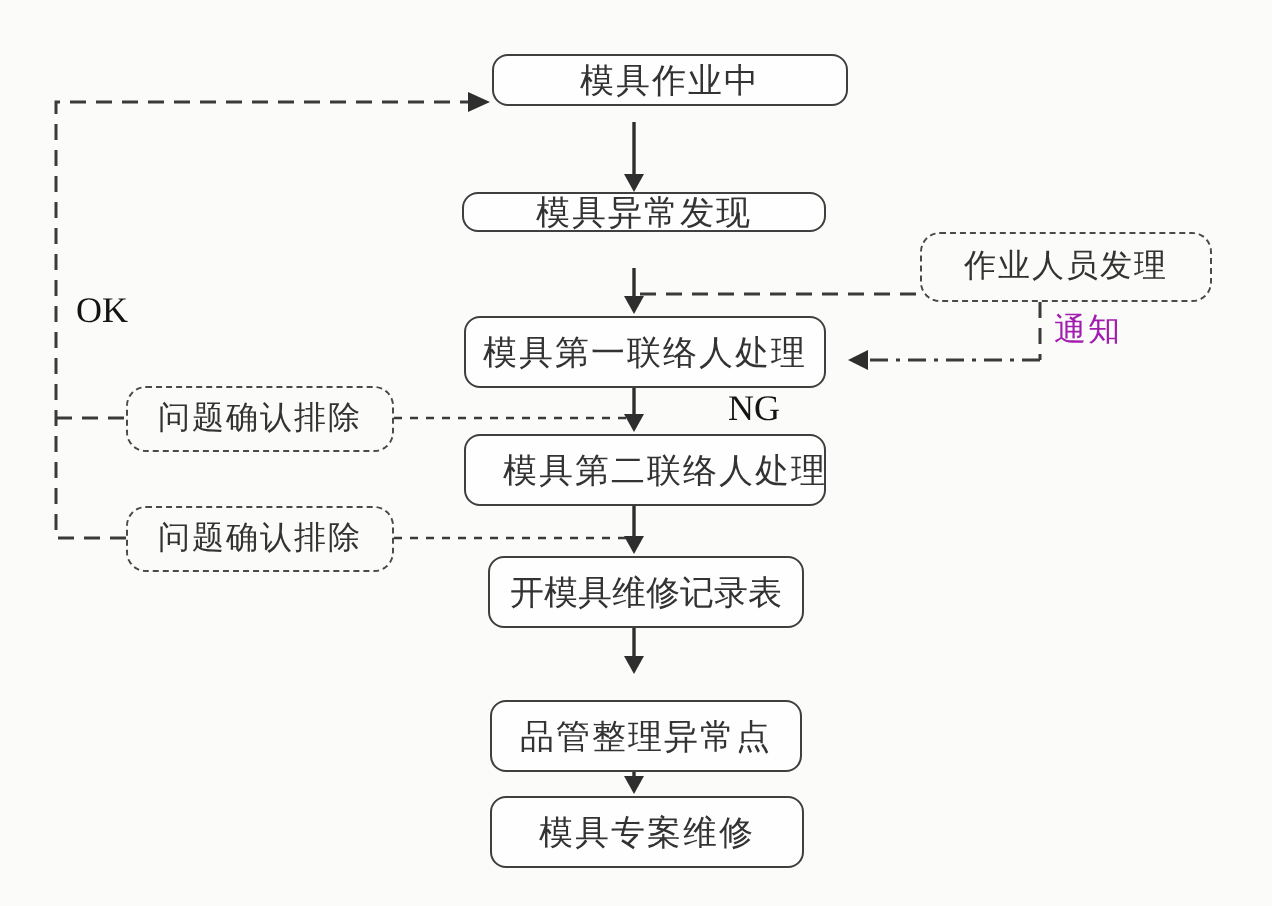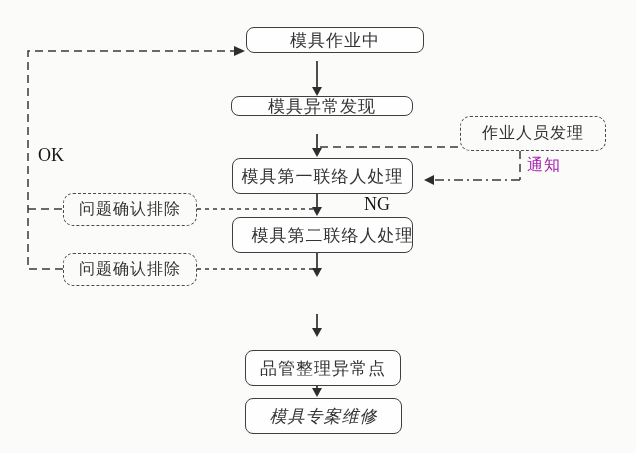--- a/index.html
+++ b/index.html
@@ -103,24 +103,25 @@
   </svg>
 
   <div class="node" style="left:246px;top:27px;width:178px;height:26px;">模具作业中</div>
 
   <div class="node" style="left:231px;top:96px;width:182px;height:20px;">模具异常发现</div>
 
   <div class="node" style="left:232px;top:158px;width:181px;height:36px;">模具第一联络人处理</div>
 
   <div class="node" style="left:232px;top:217px;width:181px;height:36px;padding-left:20px;">模具第二联络人处理</div>
 
+  <div class="node" style="left:244px;top:278px;width:158px;height:36px;letter-spacing:0;">开模具维修记录表</div>
 
   <div class="node" style="left:245px;top:338px;width:156px;height:36px;margin-top:12px;">品管整理异常点</div>
 
-  <div class="node" style="left:245px;top:398px;width:157px;height:36px;font-style:italic;">模具专案维修</div>
+  <div class="node" style="left:245px;top:398px;width:157px;height:36px;">模具专案维修</div>
 
   <div class="node dashed" style="left:460px;top:116px;width:146px;height:35px;text-align:center;">作业人员发理</div>
 
   <div class="node dashed" style="left:63px;top:193px;width:134px;height:33px;">问题确认排除</div>
 
   <div class="node dashed" style="left:63px;top:253px;width:134px;height:33px;">问题确认排除</div>
 
   <div class="tag" style="left:38px;top:145px;">OK</div>
 
   <div class="tag" style="left:328px;top:194px;margin-left:36px;">NG</div>

